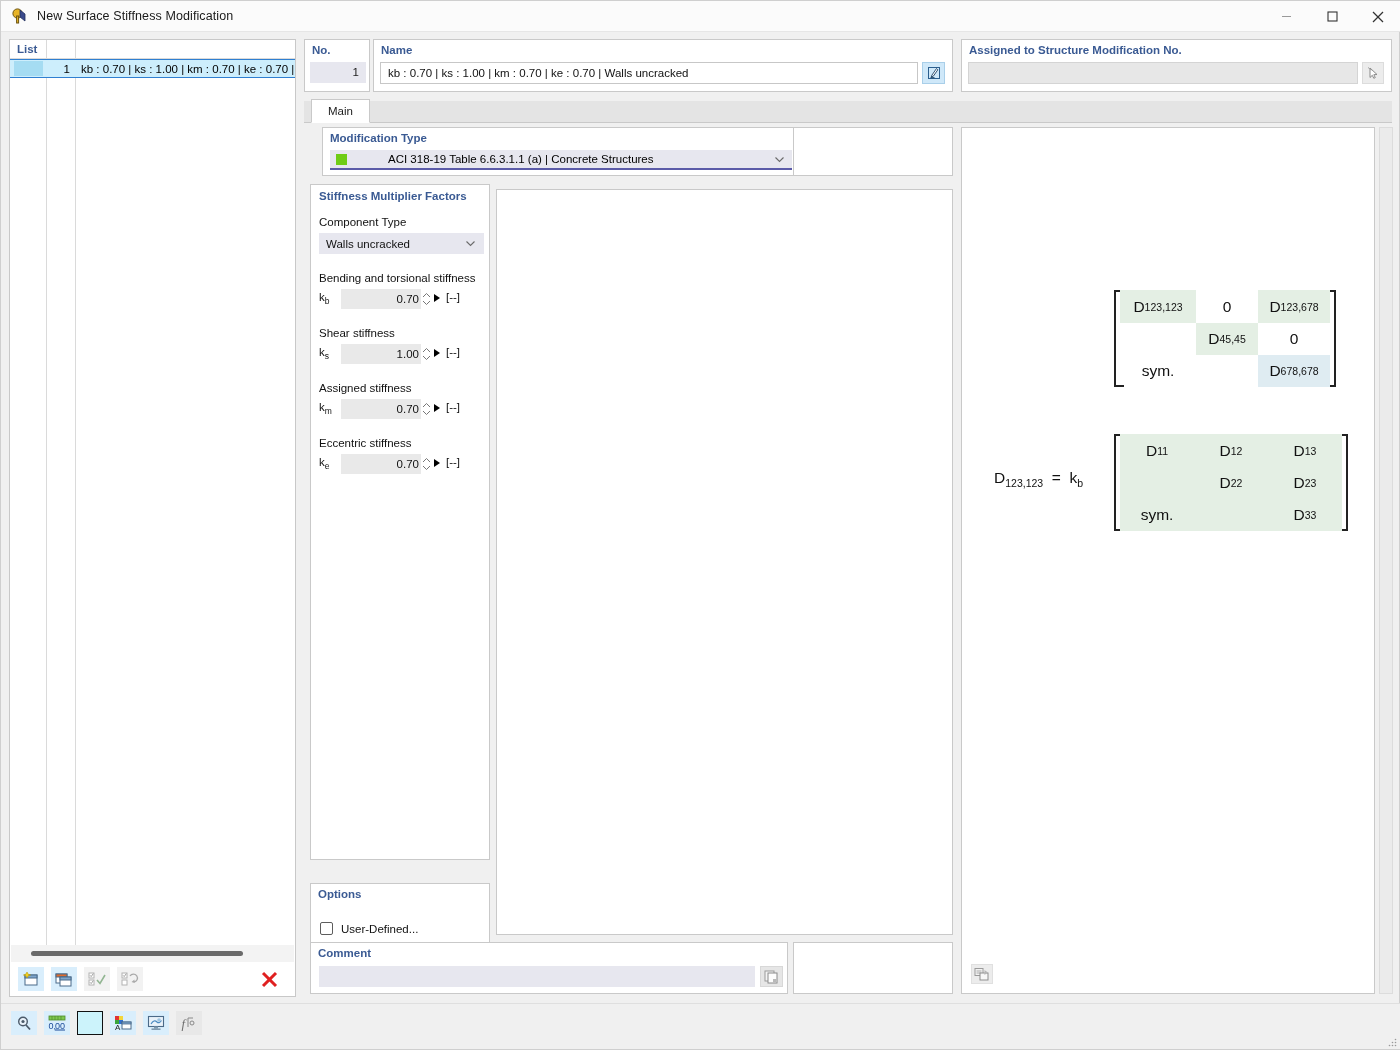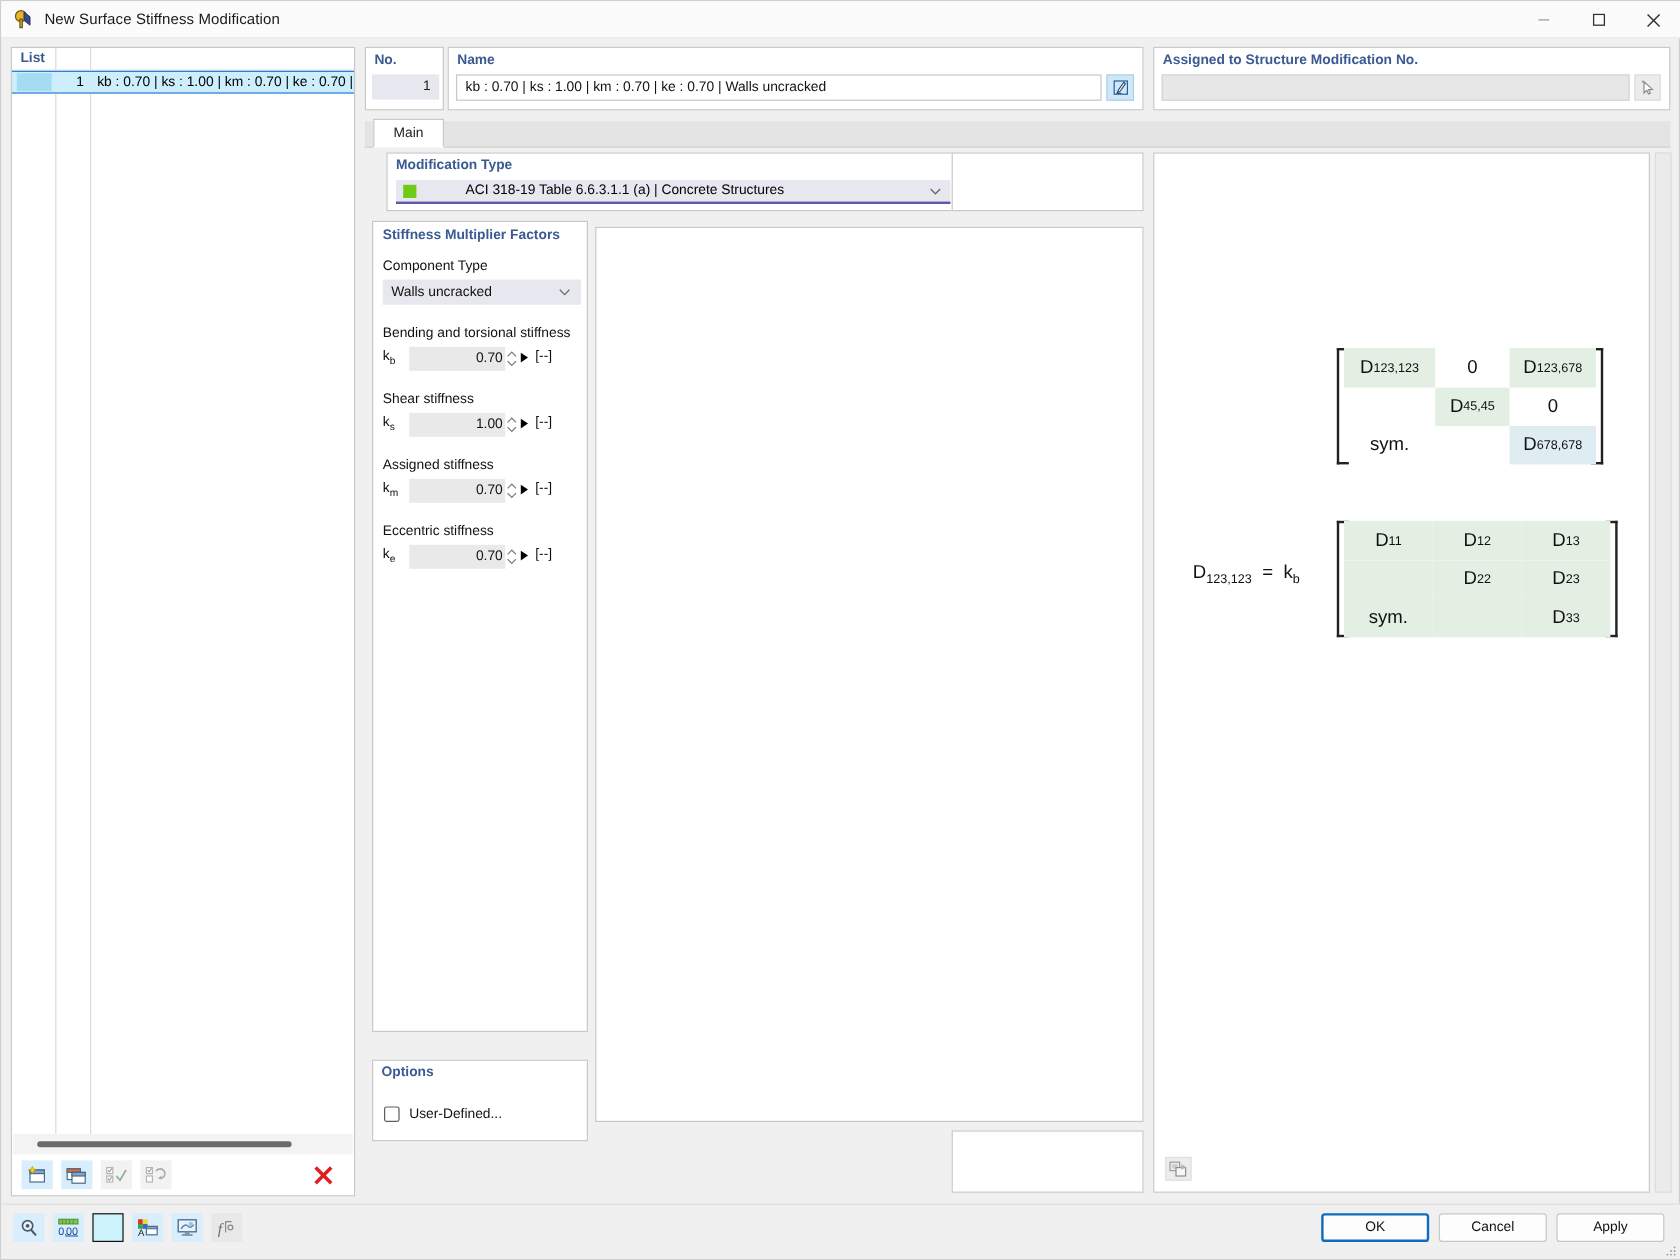--- a/index.html
+++ b/index.html
@@ -568,20 +568,31 @@
   <div class="panel center-panel"></div>
 
   <div class="panel options-panel">
     <div class="panel-title">Options</div>
     <div class="checkrow">
       <span class="checkbox"></span>
       <span>User-Defined...</span>
     </div>
   </div>
 
+  <div class="panel comment-panel">
+    <div class="panel-title">Comment</div>
+    <div class="comment-combo"></div>
+    <div class="comment-copy">
+      <svg width="15" height="14" viewBox="0 0 15 14">
+        <rect x="1" y="1" width="9" height="10" fill="#f4f4f4" stroke="#9a9a9a" stroke-width="1"></rect>
+        <rect x="4" y="3" width="9" height="10" fill="#fdfdfd" stroke="#8a8a8a" stroke-width="1"></rect>
+        <rect x="9" y="9" width="3.5" height="3.5" fill="#b9b9b9"></rect>
+      </svg>
+    </div>
+  </div>
   <div class="panel comment-side"></div>
 
   <div class="panel graphics-panel">
 
     <div class="matrix-wrap m1" style="left:152px; top:162px;">
       <div class="bracket l" style="left:0;"></div>
       <div class="bracket r" style="right:0;"></div>
       <div class="mgrid">
         <div class="mcell green">D<span class="sb">123,123</span></div>
         <div class="mcell">0</div>
@@ -676,25 +687,20 @@
         </svg>
       </div>
       <div class="bb-icon gray">
         <svg width="16" height="16" viewBox="0 0 16 16">
           <text x="0.5" y="13" font-size="13" font-style="italic" fill="#444" font-family="Liberation Serif, serif">f</text>
           <path d="M7 3 L12 3 M7 3 L7 12" stroke="#666" stroke-width="1" fill="none"></path>
           <circle cx="11" cy="8" r="2" fill="none" stroke="#666" stroke-width="1"></circle>
         </svg>
       </div>
     </div>
-    <div class="dlg-btns">
-      <div class="dlg-btn primary">OK</div>
-      <div class="dlg-btn">Cancel</div>
-      <div class="dlg-btn">Apply</div>
-    </div>
     <div class="grip">
       <svg width="10" height="10" viewBox="0 0 10 10">
         <circle cx="8.5" cy="8.5" r="0.8" fill="#999"></circle>
         <circle cx="5.5" cy="8.5" r="0.8" fill="#999"></circle>
         <circle cx="8.5" cy="5.5" r="0.8" fill="#999"></circle>
         <circle cx="2.5" cy="8.5" r="0.8" fill="#999"></circle>
         <circle cx="8.5" cy="2.5" r="0.8" fill="#999"></circle>
         <circle cx="5.5" cy="5.5" r="0.8" fill="#999"></circle>
       </svg>
     </div>

